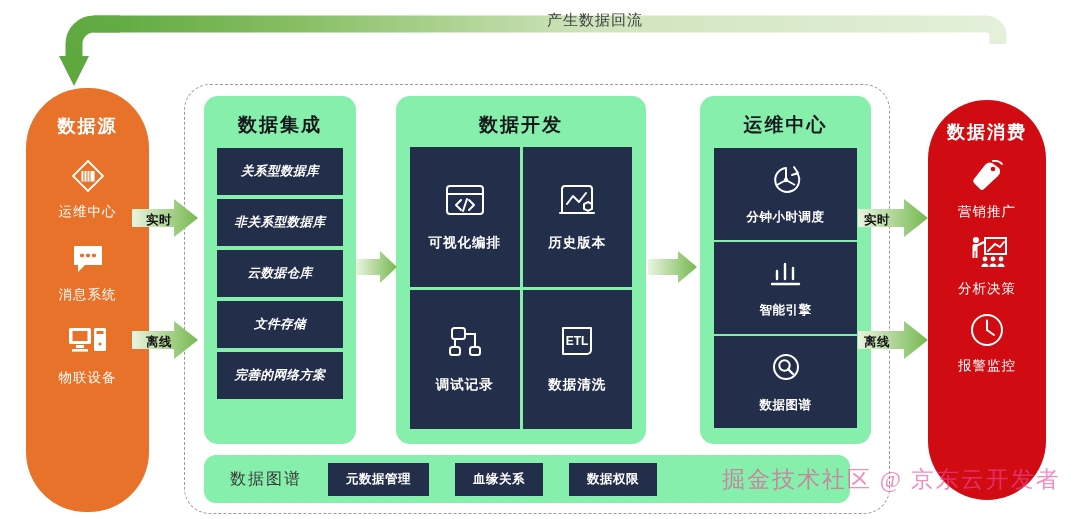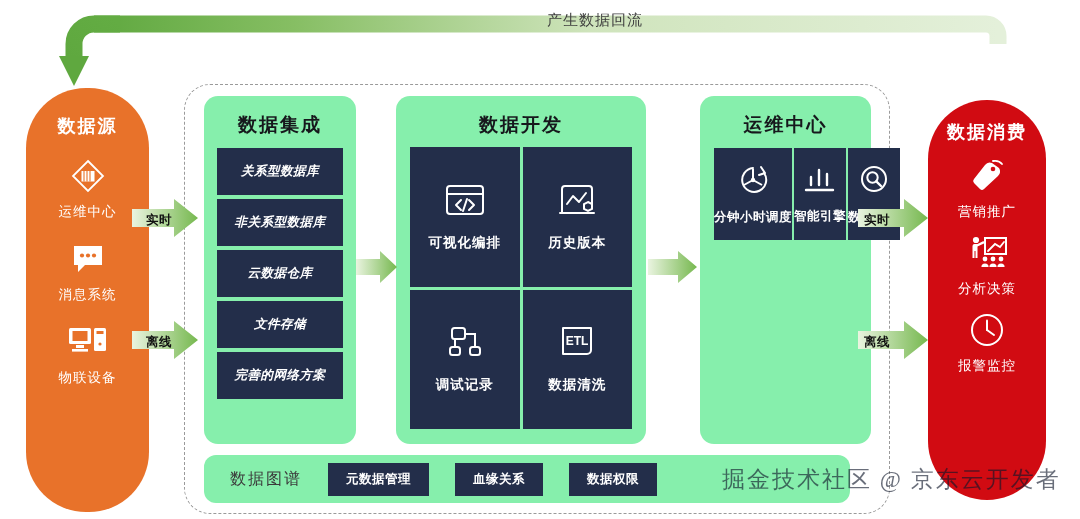--- a/index.html
+++ b/index.html
@@ -68,21 +68,21 @@
     margin:9px 14px 0 14px;display:grid;grid-template-columns:1fr 1fr;
     grid-template-rows:1fr 1fr;gap:3px;height:282px;
   }
   .dev-cell{
     background:#232E4A;color:#fff;display:flex;flex-direction:column;
     align-items:center;justify-content:center;gap:12px;
   }
   .dev-cell .lb{font-size:13.5px;font-weight:700;letter-spacing:1px;}
 
   
-  .ops-list{margin:10px 14px 0 14px;display:flex;gap:2px;}
+  .ops-list{margin:10px 14px 0 14px;display:flex;flex-direction:column;gap:2px;}
   .ops-cell{
     background:#232E4A;color:#fff;height:92px;display:flex;flex-direction:column;
     align-items:center;justify-content:center;gap:8px;
   }
   .ops-cell .lb{font-size:12.5px;font-weight:700;letter-spacing:.5px;white-space:nowrap;}
 
   
   .graph-row{display:flex;align-items:center;height:48px;padding-left:26px;gap:26px;}
   .graph-label{font-size:16px;font-weight:400;color:#3b3b3b;letter-spacing:2px;}
   .graph-chip{
@@ -93,21 +93,21 @@
   
   .arrow{position:absolute;}
   .arrow-label{
     position:absolute;font-size:12.5px;font-weight:700;color:#111;letter-spacing:.5px;
     white-space:nowrap;
     text-align:center;
   }
 
   
   .watermark{
-    position:absolute;left:722px;top:464px;font-size:23px;color:#0f172a;
+    position:absolute;left:722px;top:464px;font-size:23px;color:#ec4899;
     opacity:.62;letter-spacing:2px;white-space:nowrap;
     font-family:"Liberation Serif","DejaVu Serif",serif;
   }
   svg{overflow:visible;}
 </style>
 </head>
 <body>
 
 <div id="stage">
 

